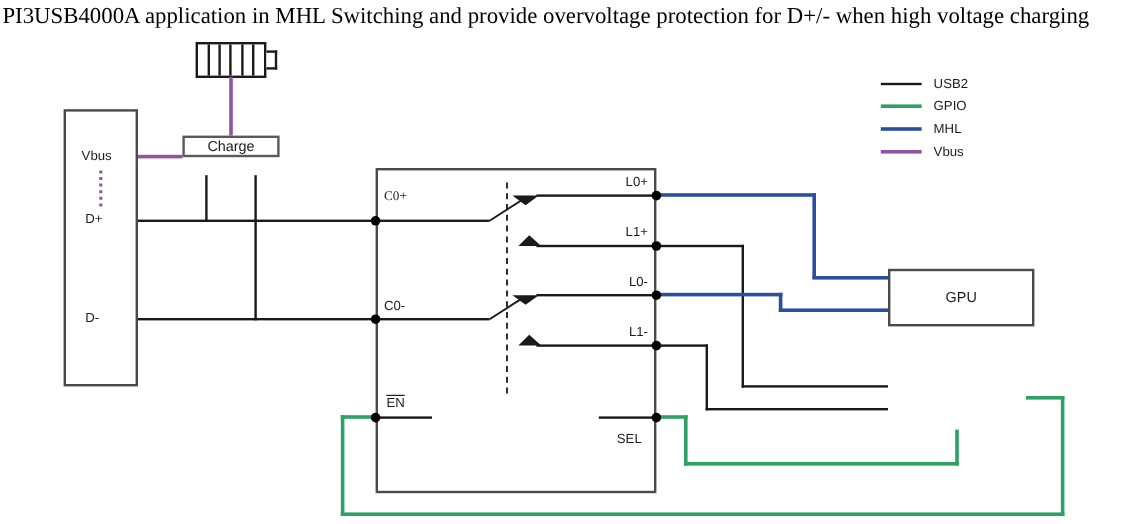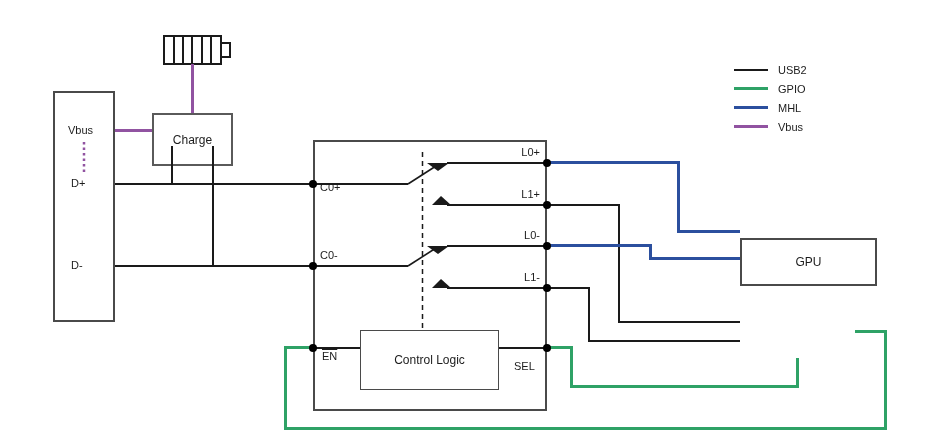--- a/index.html
+++ b/index.html
@@ -5,21 +5,21 @@
   html,body{margin:0;padding:0;background:#fff;}
   .canvas{position:relative;width:949px;height:437px;background:#fff;overflow:hidden;
           font-family:"Liberation Sans",sans-serif;}
   .title{position:absolute;left:2px;top:3px;width:947px;
          font-family:"Liberation Serif",serif;font-size:19px;color:#000;white-space:nowrap;}
   .box{position:absolute;border:2px solid #4a4a4a;background:#fff;box-sizing:border-box;
        display:flex;align-items:center;justify-content:center;}
   .box-label{font-size:12px;color:#1c1c1c;}
   .pin{position:absolute;font-size:11px;color:#1c1c1c;white-space:nowrap;}
   .pin.r{width:30px;text-align:right;}
-  .overline{text-decoration:overline;margin-top:20px;}
+  .overline{text-decoration:overline;}
   .wire{position:absolute;}
   .c-black{background:#1a1a1a;}
   .c-blue{background:#2b4f9e;}
   .c-green{background:#2ea266;}
   .c-purple{background:#9153a1;}
   .dot{position:absolute;width:8px;height:8px;border-radius:50%;background:#000;}
   .legend{position:absolute;left:734px;top:60px;}
   .legend-row{display:flex;align-items:center;height:19px;text-align:right;}
   .legend-swatch{width:34px;height:3px;margin-right:10px;}
   .legend-label{font-size:11px;color:#1c1c1c;}
@@ -28,47 +28,45 @@
   .battery .cell{position:absolute;top:0;width:2px;height:100%;background:#1a1a1a;}
   .battery-nub{position:absolute;left:222px;top:42px;width:9px;height:16px;
                border:2px solid #1a1a1a;border-left:none;box-sizing:border-box;background:#fff;}
   svg.overlay{position:absolute;left:0;top:0;pointer-events:none;}
 </style>
 </head>
 <body>
 
 <div class="canvas">
 
+  <div class="title">PI3USB4000A application in MHL Switching and provide overvoltage protection for D+/- when high voltage charging</div>
 
   <div class="battery">
     <div class="cell" style="left:8px"></div>
     <div class="cell" style="left:17px"></div>
     <div class="cell" style="left:26px"></div>
     <div class="cell" style="left:36px"></div>
     <div class="cell" style="left:45px"></div>
   </div>
   <div class="battery-nub"></div>
 
   <div class="box" style="left:53px;top:91px;width:62px;height:231px;"></div>
-  <div class="box" style="left:152px;top:113px;width:81px;height:53px;border-color:#5a5a5a;align-items:center;">
+  <div class="box" style="left:152px;top:113px;width:81px;height:18px;border-color:#5a5a5a;align-items:center;">
     <span class="box-label">Charge</span>
   </div>
   <div class="box" style="left:313px;top:140px;width:234px;height:271px;"></div>
-  <div class="box" style="left:360px;top:330px;width:139px;height:60px;border-width:1.5px;">
-    <span class="box-label">Control Logic</span>
-  </div>
-  <div class="box" style="left:740px;top:238px;width:137px;height:48px;">
+  <div class="box" style="left:740px;top:224px;width:122px;height:48px;">
     <span class="box-label">GPU</span>
   </div>
 
   <span class="pin" style="left:68px;top:124px;">Vbus</span>
   <span class="pin" style="left:71px;top:177px;">D+</span>
   <span class="pin" style="left:71px;top:259px;">D-</span>
 
-  <span class="pin" style="left:320px;top:181px;">C0+</span>
+  <span class="pin" style="left:320px;top:158px;font-family:Liberation Serif, serif;">C0+</span>
   <span class="pin" style="left:320px;top:249px;">C0-</span>
   <span class="pin r" style="left:510px;top:146px;">L0+</span>
   <span class="pin r" style="left:510px;top:188px;">L1+</span>
   <span class="pin r" style="left:510px;top:229px;">L0-</span>
   <span class="pin r" style="left:510px;top:271px;">L1-</span>
   <span class="pin overline" style="left:322px;top:330px;">EN</span>
   <span class="pin" style="left:514px;top:332px;margin-top:28px;">SEL</span>
 
   <div class="wire c-black" style="left:115px;top:183px;width:198px;height:2px;"></div>
   <div class="wire c-black" style="left:115px;top:265px;width:198px;height:2px;"></div>

